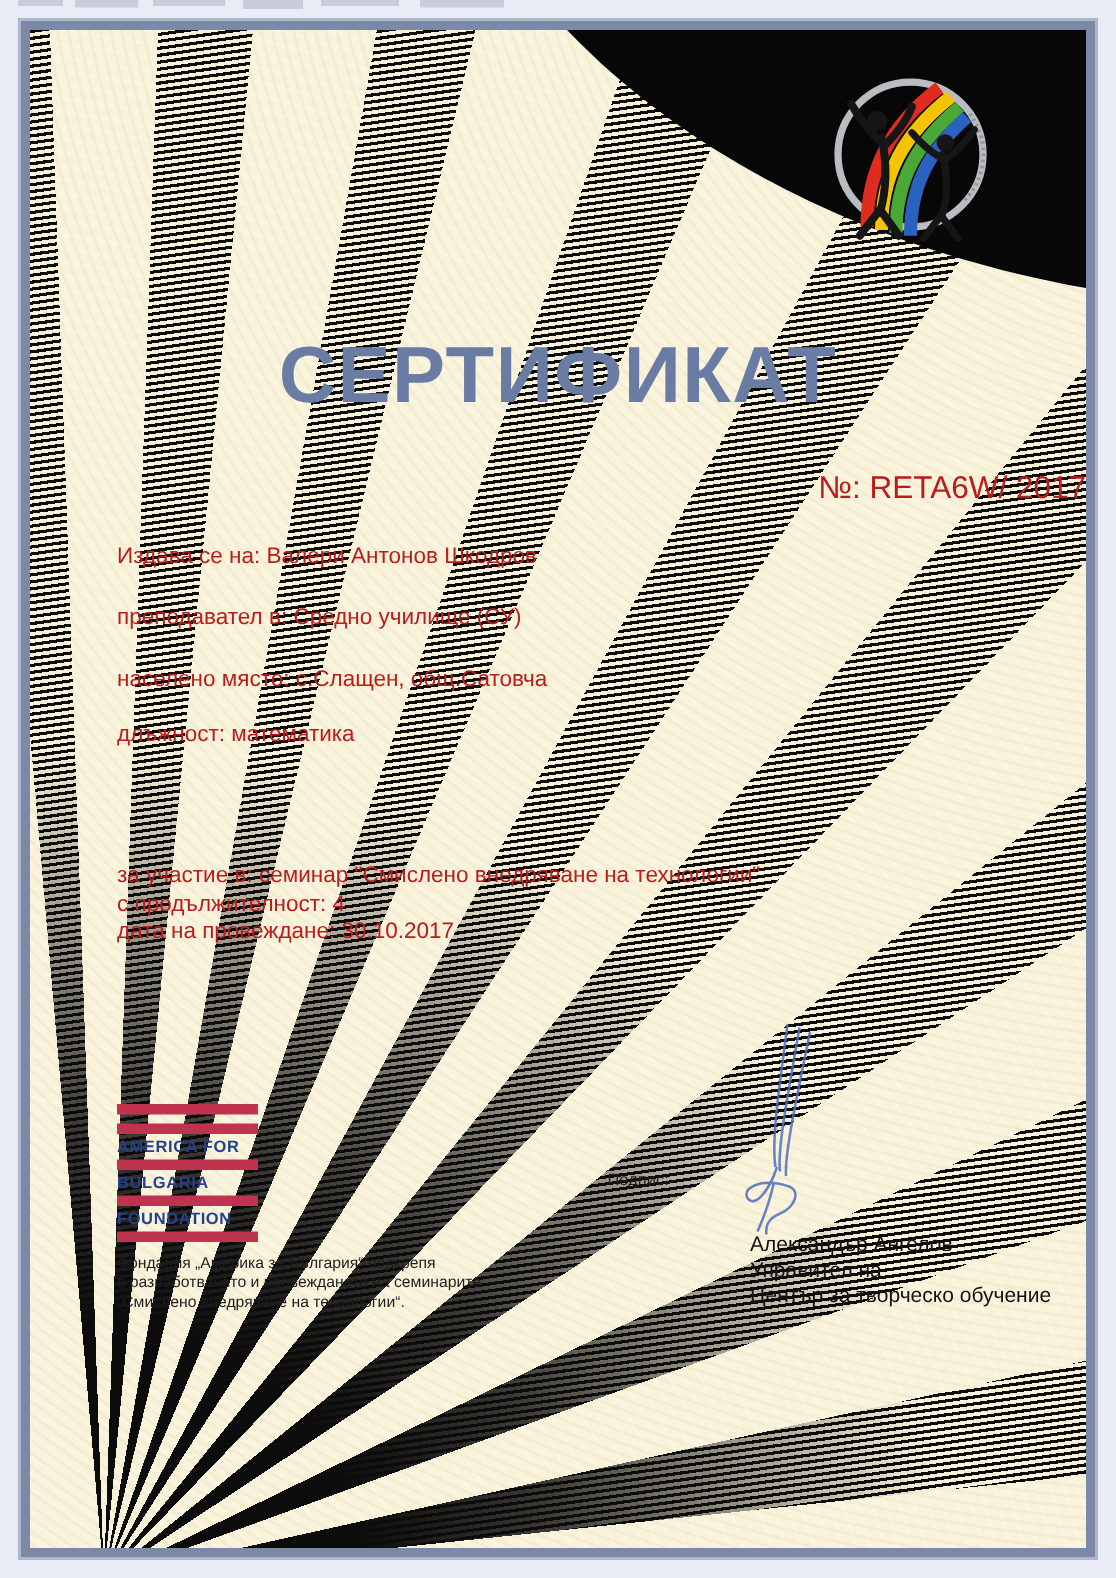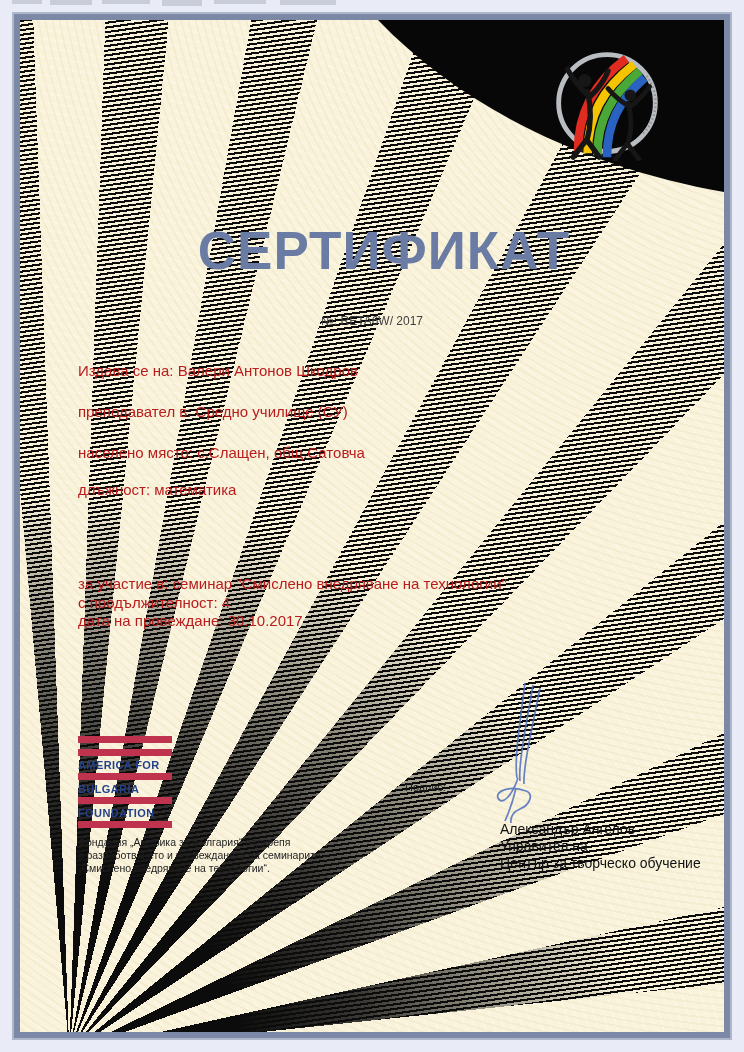--- a/index.html
+++ b/index.html
@@ -52,26 +52,26 @@
       #0c0c0c 33.5deg 38deg,transparent 38deg 44deg,#0c0c0c 44deg 49deg,transparent 49deg 56deg,
       #0c0c0c 56deg 61.5deg,transparent 61.5deg 69deg,#0c0c0c 69deg 75deg,transparent 75deg 82.5deg,
       #0c0c0c 82.5deg 89deg,transparent 89deg 96.5deg,#0c0c0c 96.5deg 104deg,transparent 104deg 360deg);
     -webkit-mask-image:radial-gradient(circle at 7% 102%,#000 0 170px,rgba(0,0,0,.8) 300px,transparent 560px);
     mask-image:radial-gradient(circle at 7% 102%,#000 0 170px,rgba(0,0,0,.8) 300px,transparent 560px);
   }
   .black-corner{position:absolute;top:0;right:0;width:350px;height:190px;}
   .org-logo{position:absolute;left:529px;top:25px;width:116px;height:116px;}
 
   .cert-title{
-    position:absolute;top:200px;left:12px;width:100%;text-align:center;
+    position:absolute;top:200px;left:0;width:100%;text-align:center;
     font-size:53px;font-weight:bold;letter-spacing:1px;color:#6b7ca4;
   }
   .cert-number{
-    position:absolute;top:294px;left:0;width:100%;text-align:center;
-    font-size:12px;color:#404040;
+    position:absolute;top:294px;left:0;width:100%;text-align:right;
+    font-size:21px;color:#b91c1c;
   }
   .line{position:absolute;left:58px;font-size:15px;color:#b91c1c;white-space:nowrap;}
   .r0{top:342px}.r1{top:383px}.r2{top:424px}.r3{top:461px}
   .e0{top:555px}.e1{top:574px}.e2{top:592px}
 
   
   .afb{position:absolute;left:58px;top:716px;width:94px;}
   .afb .bar{height:7px;background:#c0334e;margin:0 0 3px 0;}
   .afb .bar.gap{margin-bottom:6px;}
   .afb .word{font-size:11px;font-weight:bold;color:#24418c;letter-spacing:.4px;margin:1px 0 2px 0;}

